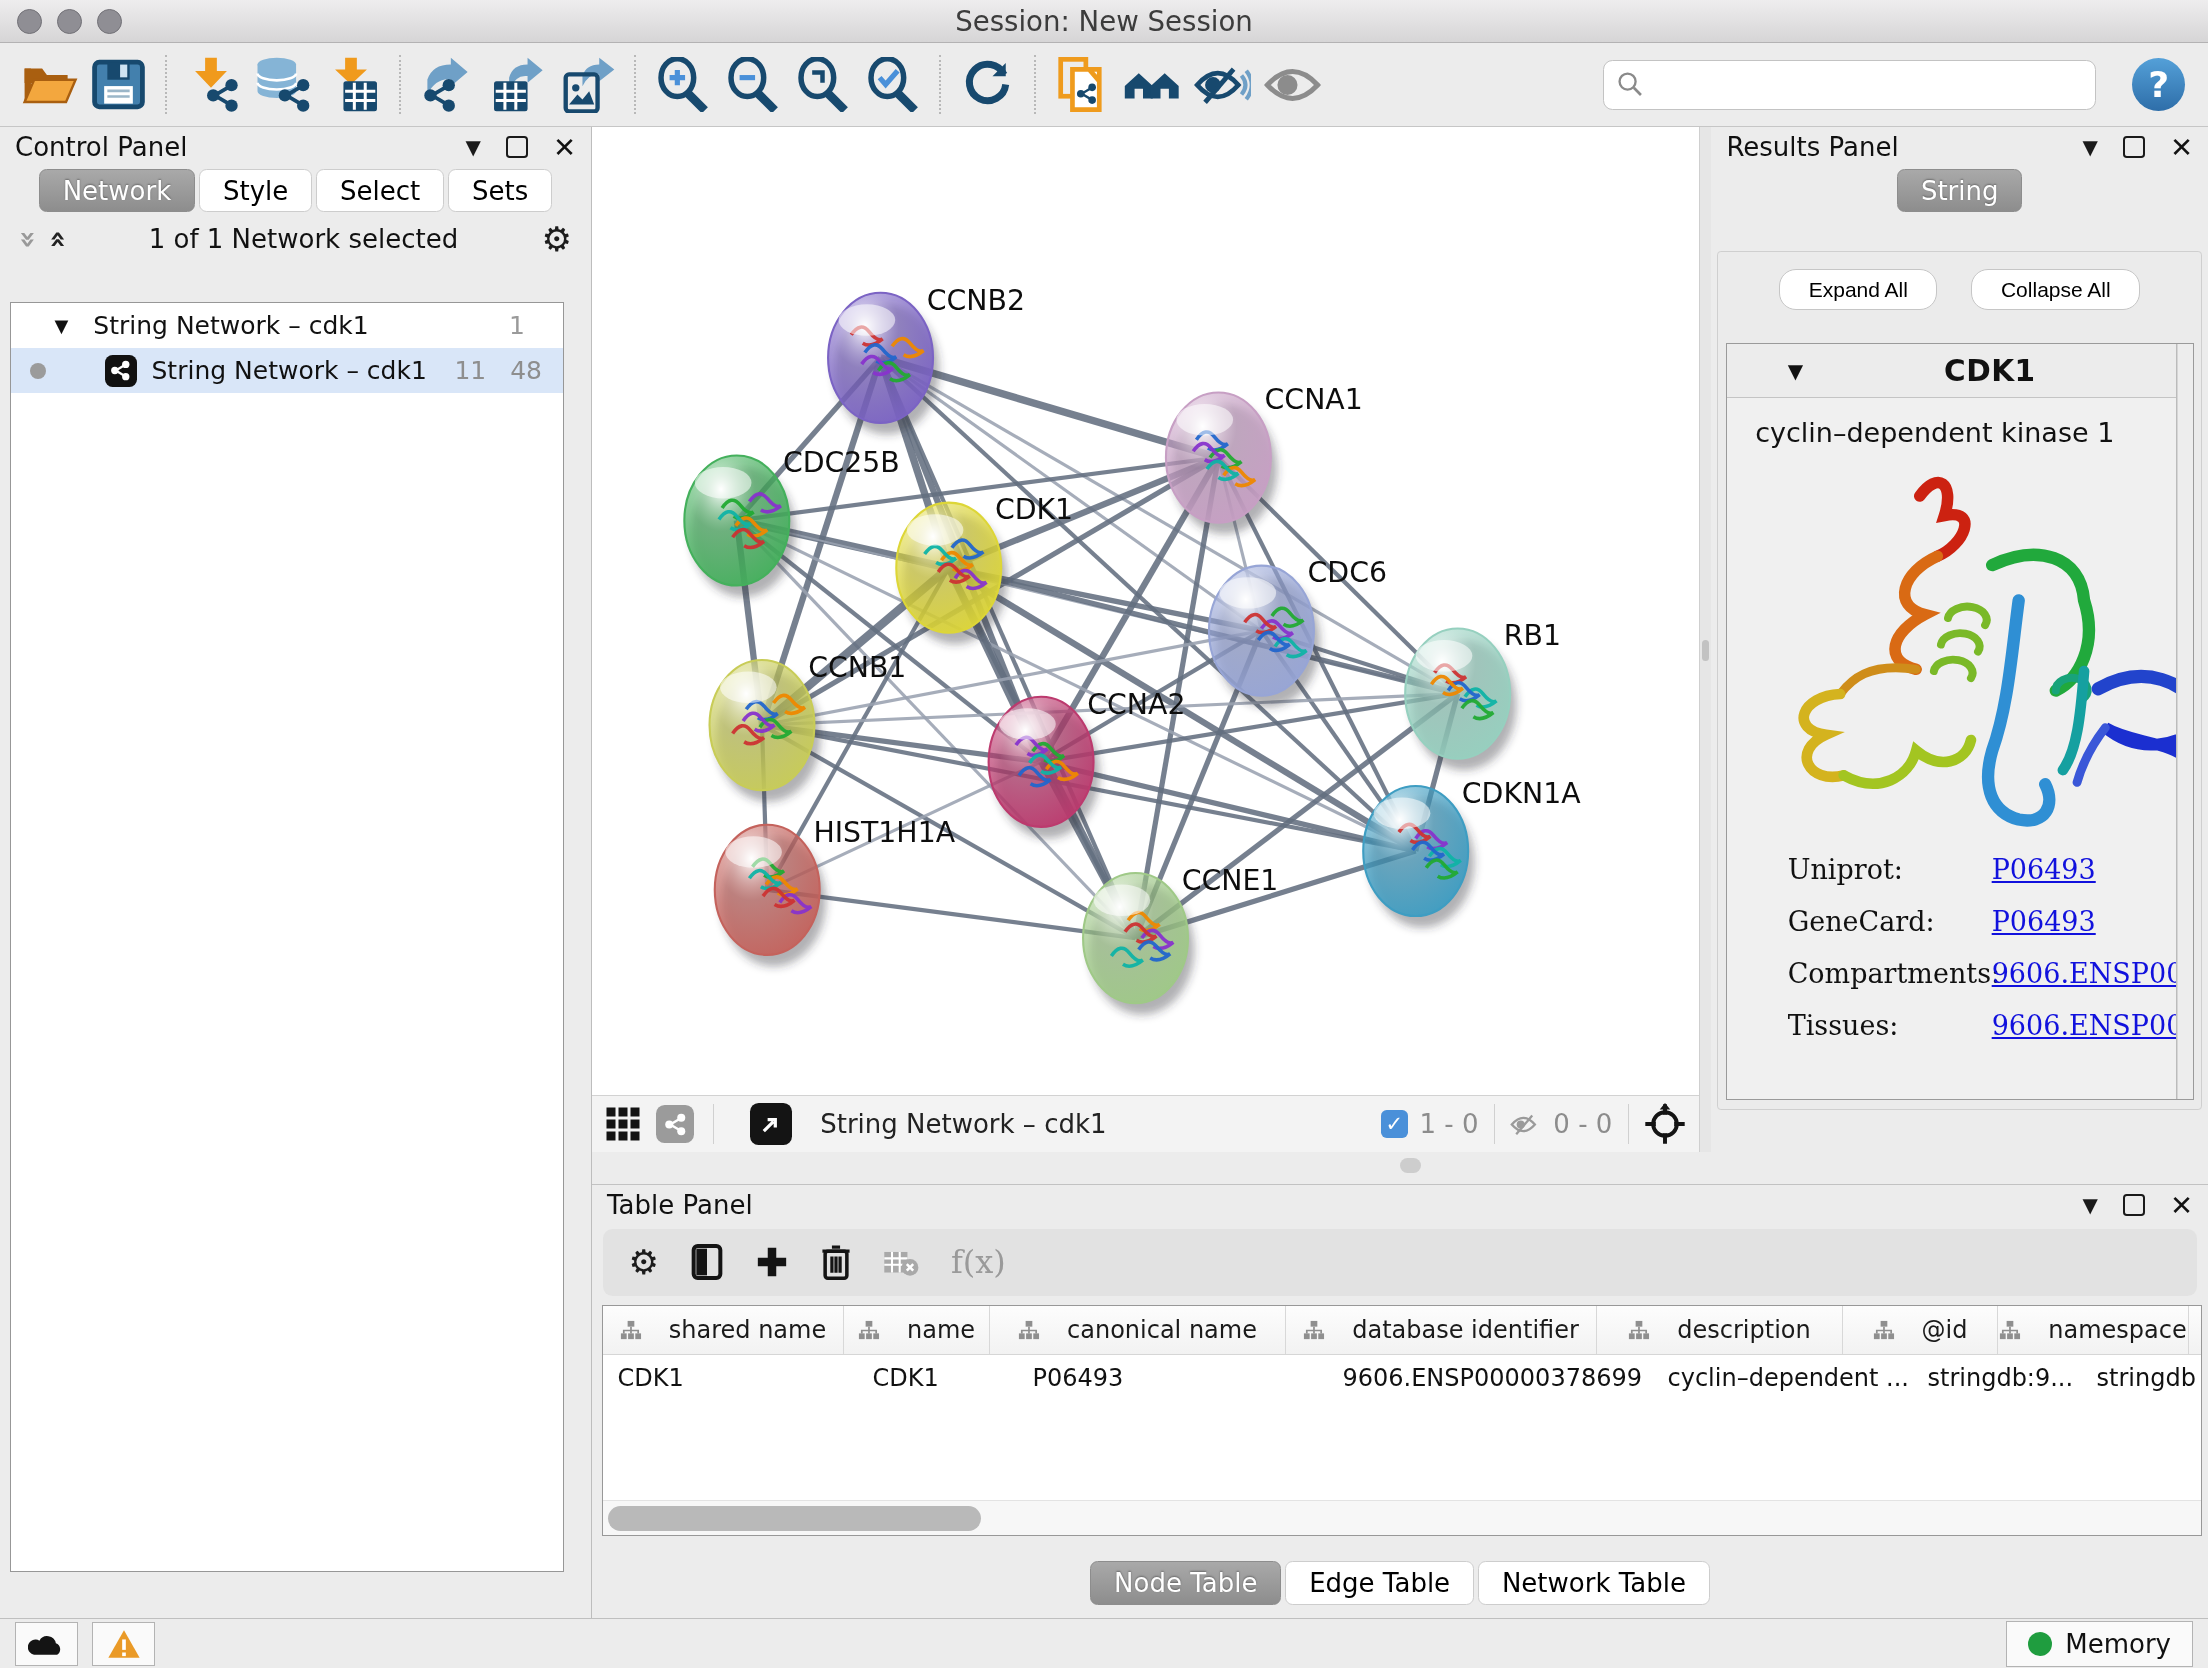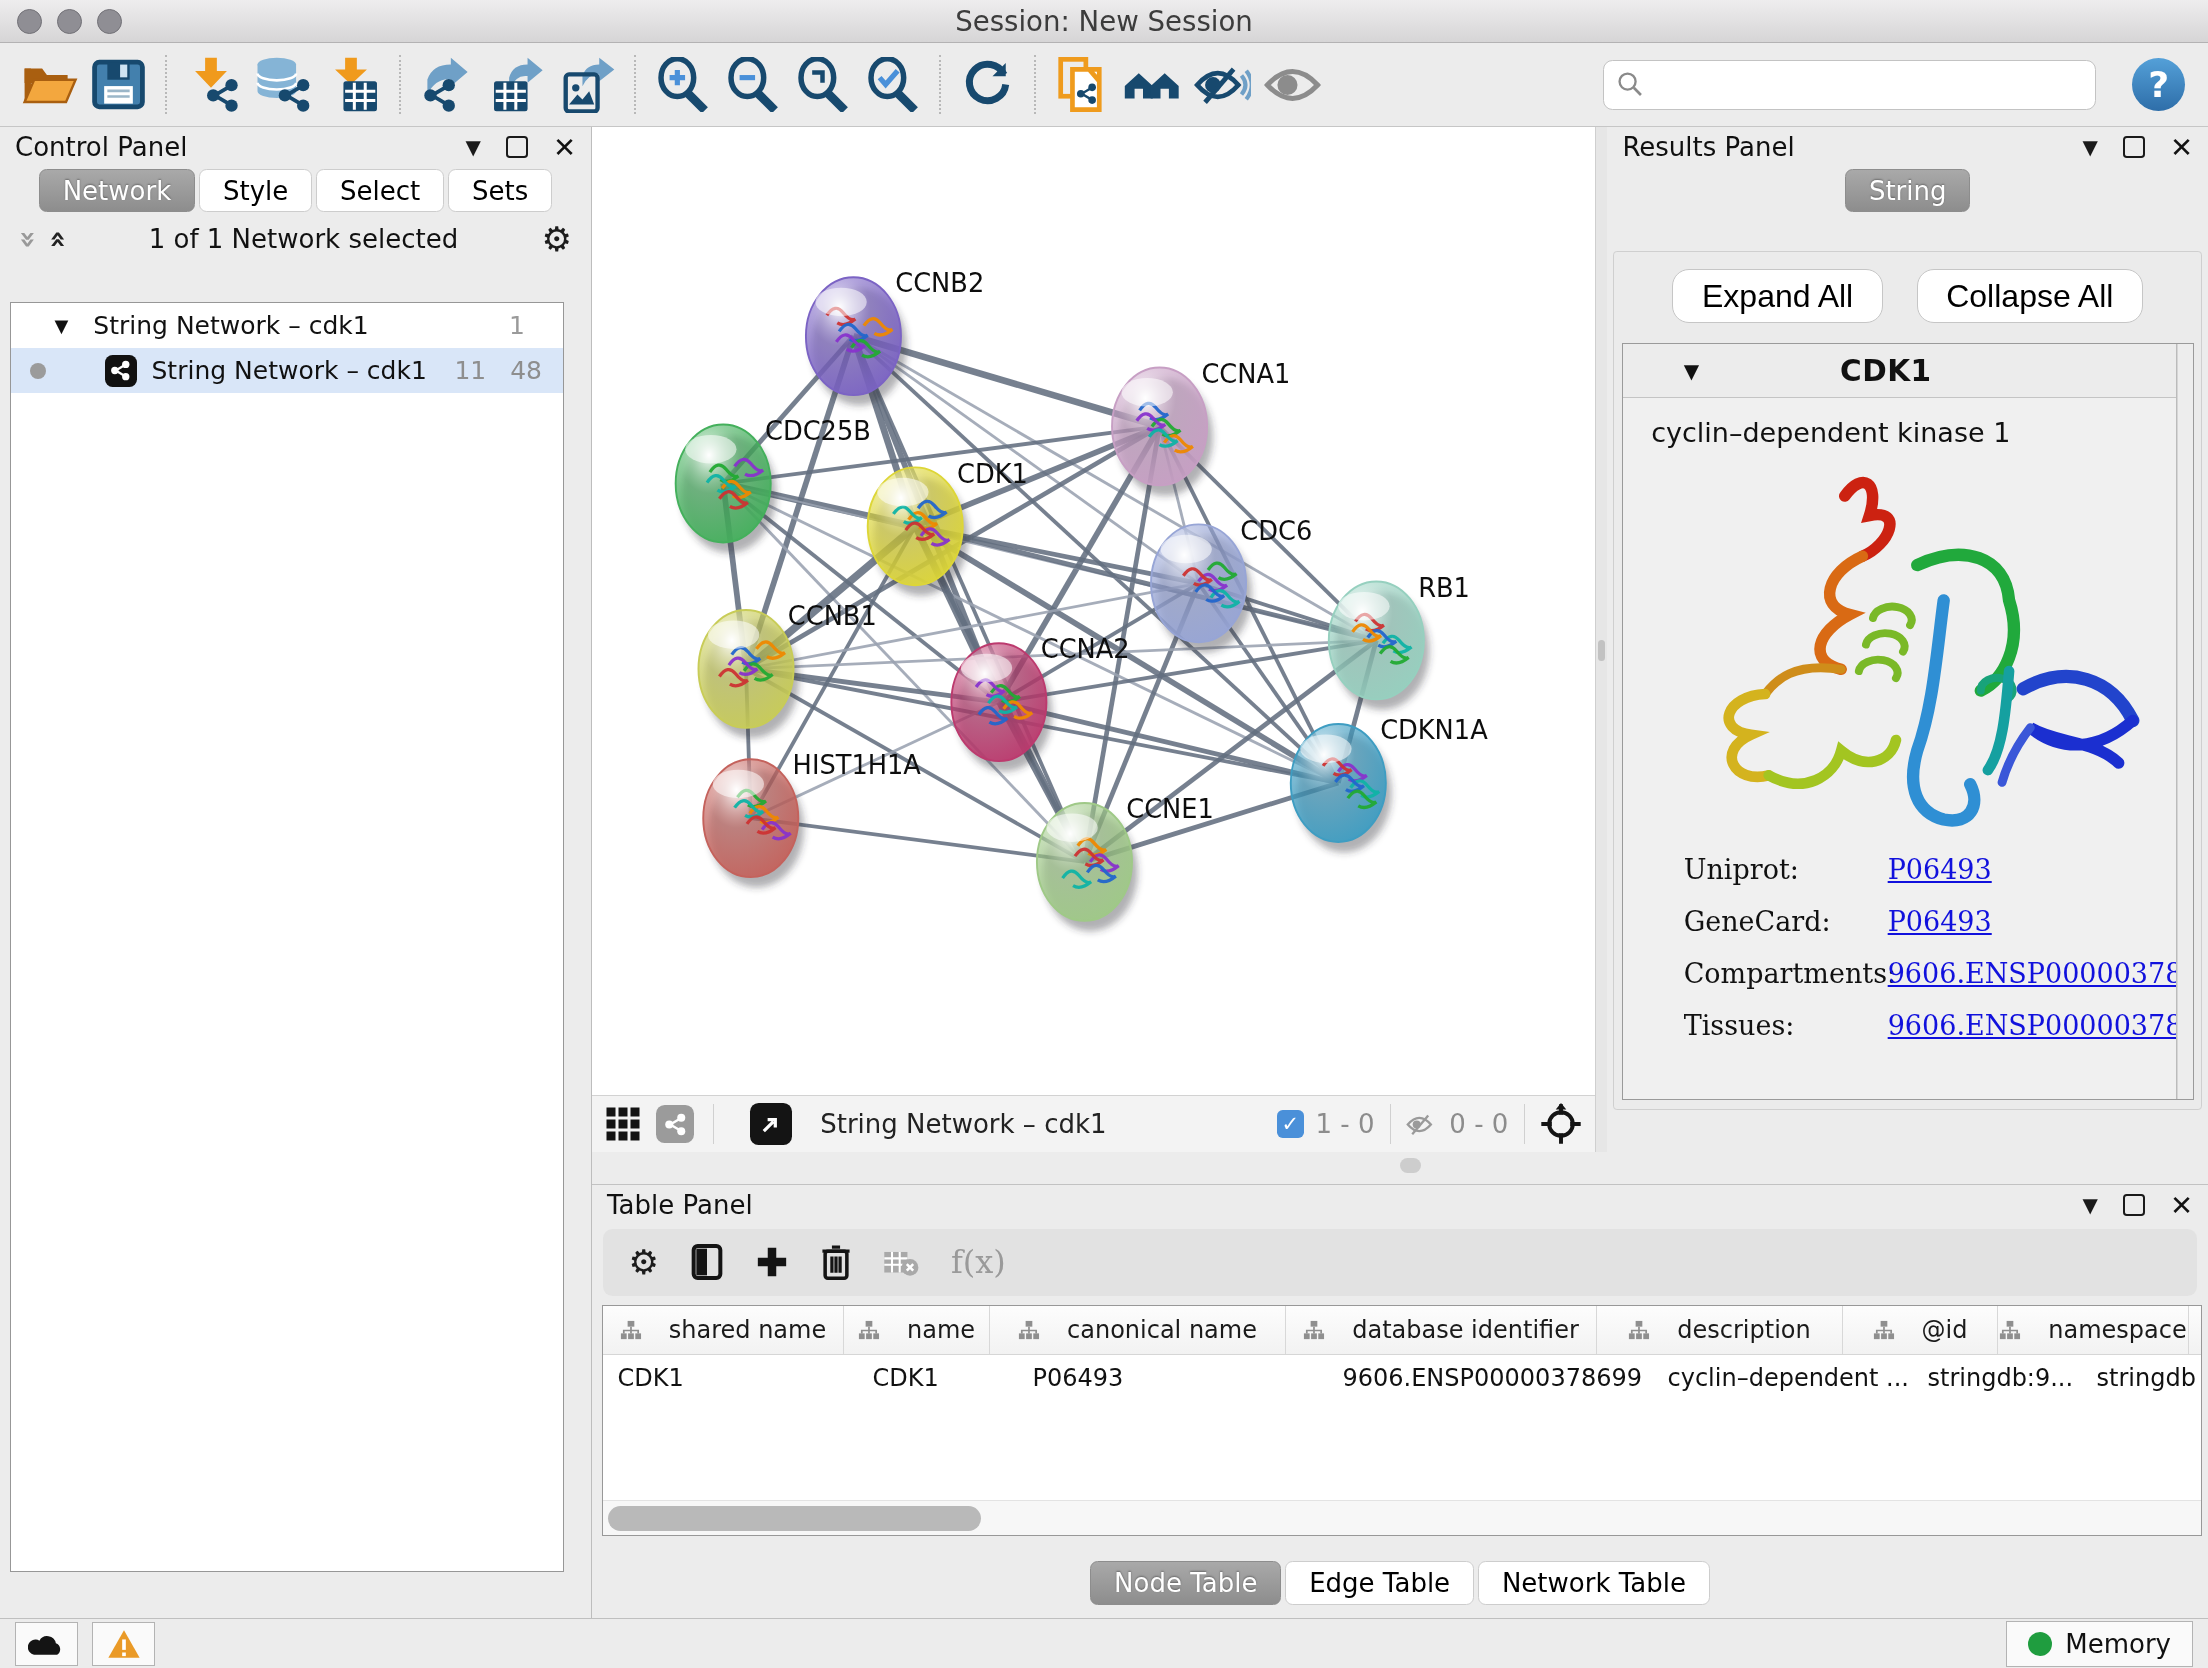--- a/index.html
+++ b/index.html
@@ -21,21 +21,21 @@
     display:flex;align-items:center;padding:0 11.4px;gap:7.6px;}
   .searchbox input{border:none;outline:none;font-size:25px;flex:1;font-family:inherit;background:transparent;}
   .helpbtn{width:53px;height:53px;border-radius:50%;background:linear-gradient(#54a0d8,#2e6ea9);color:#fff;
     font-size:36px;font-weight:bold;display:flex;align-items:center;justify-content:center;margin:0 9.5px 0 36px;}
 
   
   .main{display:flex;height:1491px;}
   .control-panel{width:591px;border-right:1px solid #bdbdbd;position:relative;background:#ececec;}
   .rightcol{flex:1;display:flex;flex-direction:column;}
   .upper{display:flex;height:1025px;}
-  .network-view{width:1003px;position:relative;background:#fff;}
+  .network-view{width:1107px;position:relative;background:#fff;}
   .vsplit{width:11.4px;background:#e6e6e6;border-left:1px solid #cfcfcf;position:relative;}
   .vsplit i{position:absolute;top:50%;left:1.9px;width:7.6px;height:21px;border-radius:4.8px;background:#c2c2c2;}
   .results-panel{flex:1;background:#ececec;position:relative;}
   .hsplit{height:32px;background:#ececec;position:relative;}
   .hsplit i{position:absolute;left:50%;top:5.7px;width:21px;height:15px;border-radius:7.6px;background:#cdcdcd;}
   .table-panel{flex:1;background:#ececec;border-top:1px solid #c2c2c2;position:relative;}
 
   
   .phead{display:flex;align-items:center;height:40px;padding:0 15px;font-size:26px;color:#101010;}
   .phead .sp{flex:1;}
@@ -72,21 +72,21 @@
   .nt-title{font-size:26px;color:#222;margin-left:13.3px;}
   .nt-right{margin-left:auto;display:flex;align-items:center;gap:11.4px;color:#8c8c8c;font-size:26px;}
   .chkbox{width:27.6px;height:27.6px;border-radius:5.7px;background:#4a90d9;color:#fff;font-size:21px;font-weight:bold;
     display:flex;align-items:center;justify-content:center;}
   .sharebtn{width:38px;height:38px;border-radius:8.6px;background:#9b9b9b;display:flex;align-items:center;justify-content:center;}
   .blkbtn{width:42px;height:42px;border-radius:8.6px;background:#141414;display:flex;align-items:center;justify-content:center;margin-left:17px;}
 
   
   .rp-group{position:absolute;left:5.7px;right:5.7px;top:124px;bottom:42px;background:#ebebeb;border:1px solid #cfcfcf;border-radius:3.8px;}
   .rp-buttons{display:flex;justify-content:center;gap:34px;padding:17px 0 13.3px;}
-  .btn{background:#fff;border:1px solid #c6c6c6;border-radius:17px;font-size:32px;padding:7.6px 28.5px;color:#000;}
+  .btn{background:#fff;border:1px solid #c6c6c6;border-radius:17px;font-size:21px;padding:7.6px 28.5px;color:#000;}
   .cdk-box{position:absolute;left:7.6px;right:7.6px;top:91px;bottom:9.5px;border:1.9px solid #9a9a9a;background:#f0f0f0;display:flex;}
   .cdk-main{flex:1;overflow:hidden;border-right:1px solid #bbb;}
   .cdk-scroll{width:15px;background:#ededed;border-left:1px solid #d5d5d5;}
   .cdk-header{height:53px;display:flex;align-items:center;background:#ececec;border-bottom:1.9px solid #c4c4c4;}
   .cdk-header .tri{font-size:20px;margin:0 67px 0 61px;}
   .cdk-header .sym{font-size:29.5px;font-weight:bold;letter-spacing:0.5px;margin-left:74px;}
   .cdk-desc{font-size:27px;padding:19px 28.5px 5.7px;color:#111;}
   .protein{display:block;margin:5.7px auto 0;}
   .crosslinks{font-family:"DejaVu Serif","Liberation Serif",serif;padding:15px 34px 0;}
   .crosslinks h3{font-size:29.5px;margin:0 0 13.3px;}

